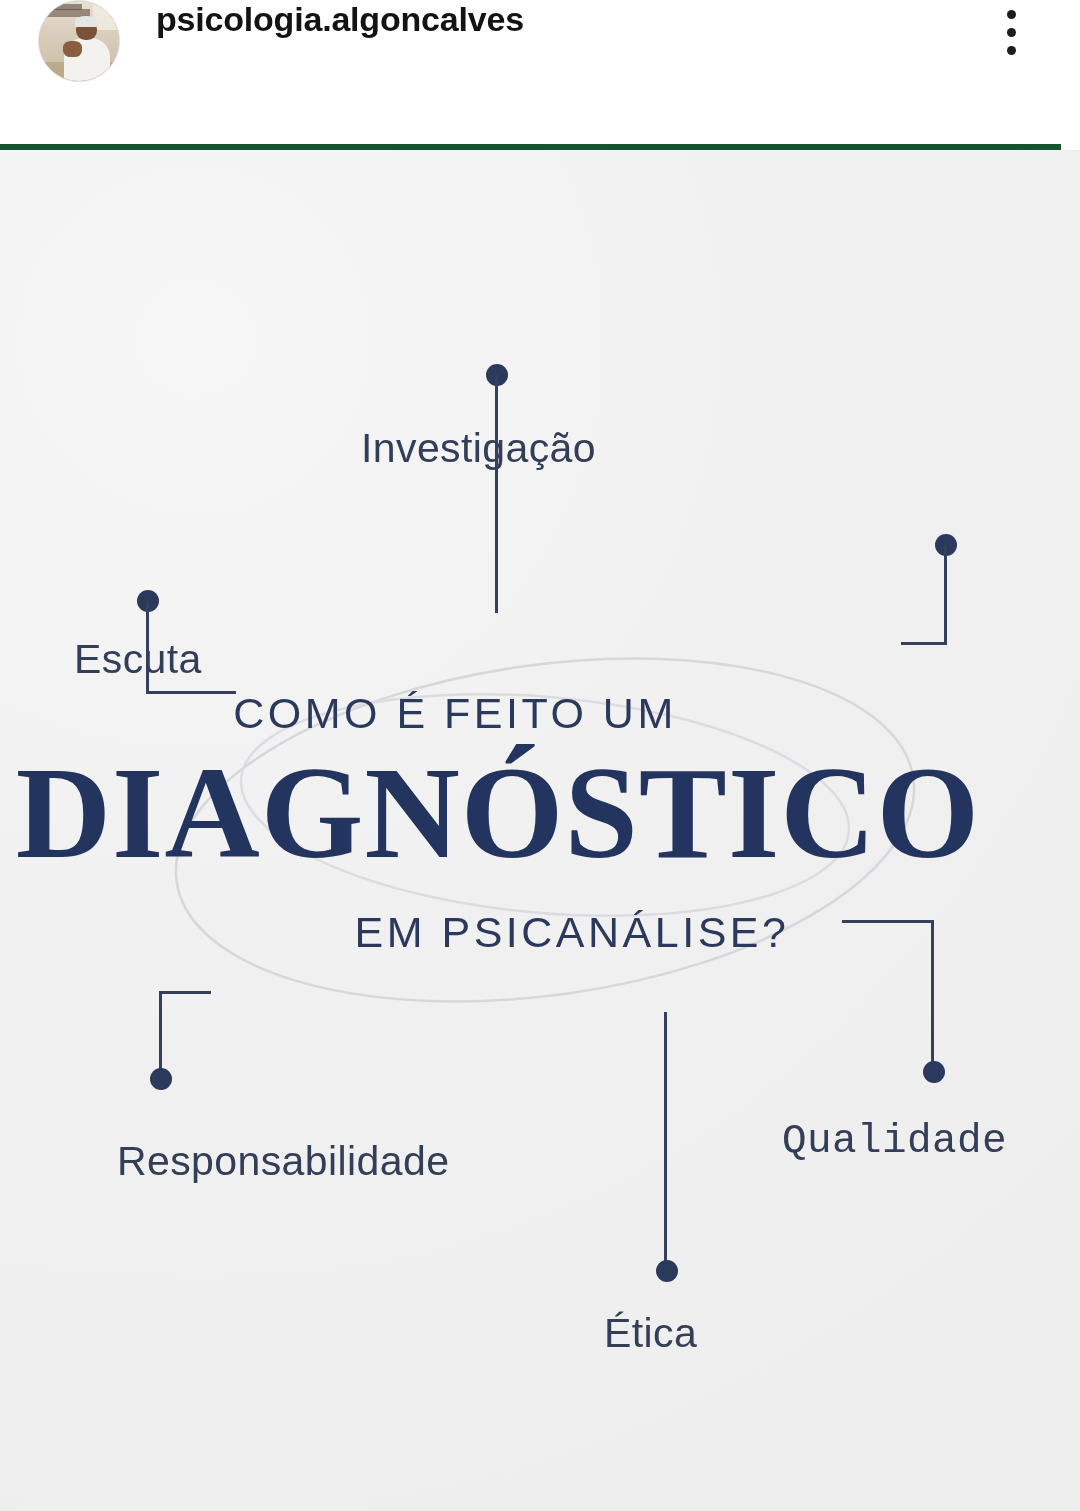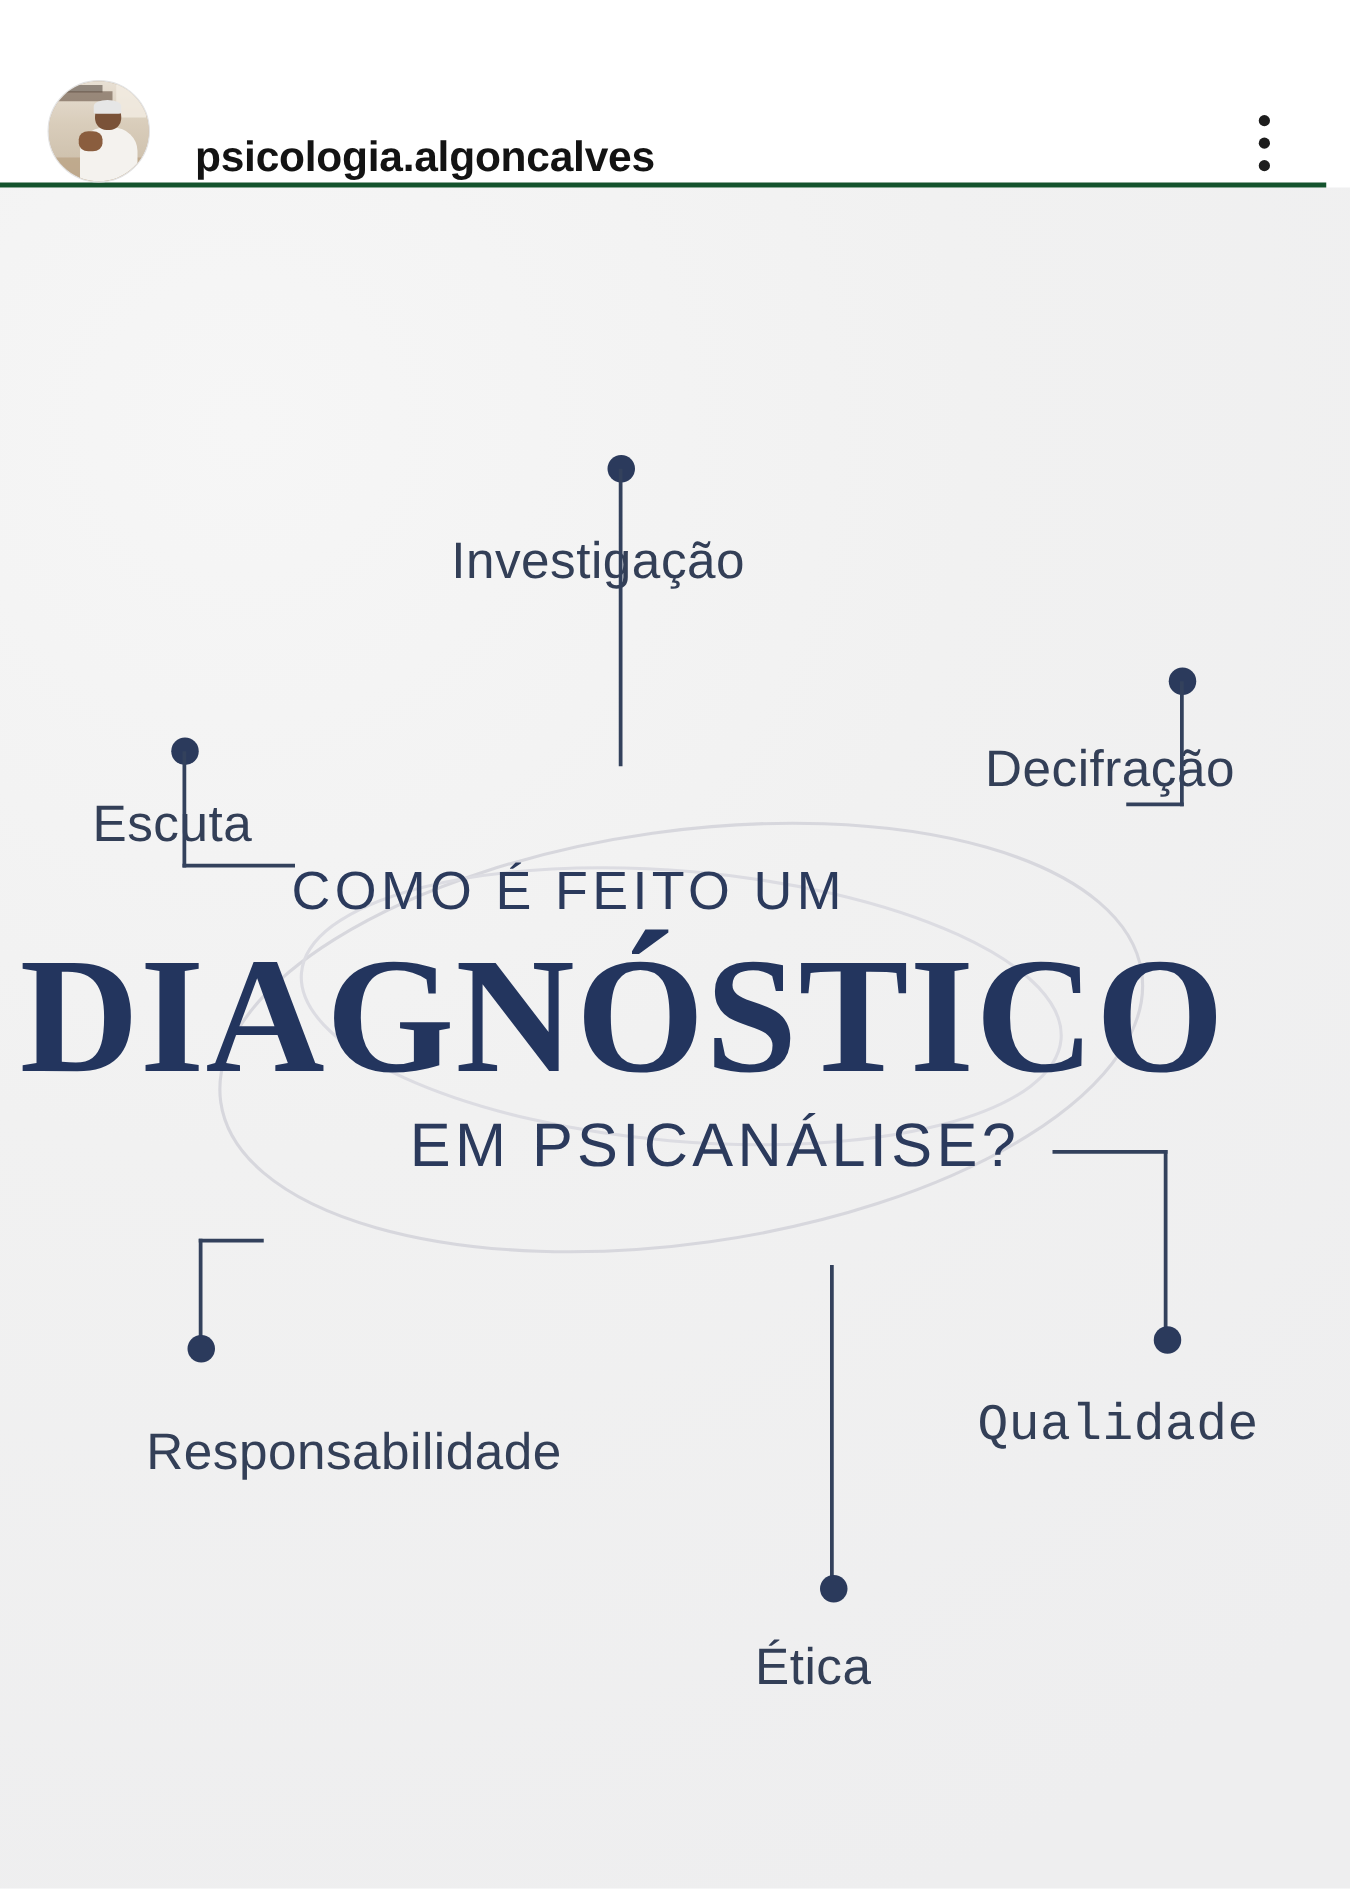--- a/index.html
+++ b/index.html
@@ -21,23 +21,23 @@
   }
 
   
   .ig-header {
     position: absolute;
     left: 0; top: 0;
     width: 1061px;
     height: 150px;
     background: #ffffff;
     display: flex;
-    align-items: flex-end;
+    align-items: flex-start;
     padding: 0 28px 0 38px;
-    border-bottom: 4px solid #14532d;
+    border-bottom: 6px solid #14532d;
     z-index: 20;
   }
 
   .avatar {
     position: relative;
     width: 82px;
     height: 82px;
     border-radius: 50%;
     overflow: hidden;
     flex: 0 0 auto;
@@ -166,25 +166,25 @@
   .t-main {
     font-family: "Liberation Serif", "DejaVu Serif", serif;
     font-size: 132px;
     font-weight: bold;
     letter-spacing: 1px;
     color: #23355e;
     line-height: 1.06;
     margin-top: 8px;
   }
   .t-bot {
-    font-size: 49px;
+    font-size: 43px;
     font-weight: 400;
     letter-spacing: 3.5px;
     color: #2b3a5c;
-    margin-top: 10px;
+    margin-top: 28px;
     margin-left: 148px;
     line-height: 1;
   }
 </style>
 </head>
 <body>
 
 <div class="page">
 
   <div class="ig-header">
@@ -222,21 +222,20 @@
       <div class="t-main">DIAGNÓSTICO</div>
       <div class="t-bot">EM PSICANÁLISE?</div>
     </div>
 
     <div class="node-layer">
 
       <div class="lbl" style="left:361px; top:275px;">Investigação</div>
       <div class="dot" style="left:486px; top:214px;"></div>
       <div class="ln v" style="left:495px; top:225px; height:238px;"></div>
 
-      <div class="lbl" style="left:788px; top:442px;">Decifração</div>
       <div class="dot" style="left:935px; top:384px;"></div>
       <div class="ln v" style="left:944px; top:395px; height:100px;"></div>
       <div class="ln h" style="left:901px; top:492px; width:46px;"></div>
 
       <div class="lbl" style="left:74px; top:486px;">Escuta</div>
       <div class="dot" style="left:137px; top:440px;"></div>
       <div class="ln v" style="left:146px; top:451px; height:93px;"></div>
       <div class="ln h" style="left:146px; top:541px; width:90px;"></div>
 
       <div class="ln h" style="left:159px; top:841px; width:52px;"></div>

